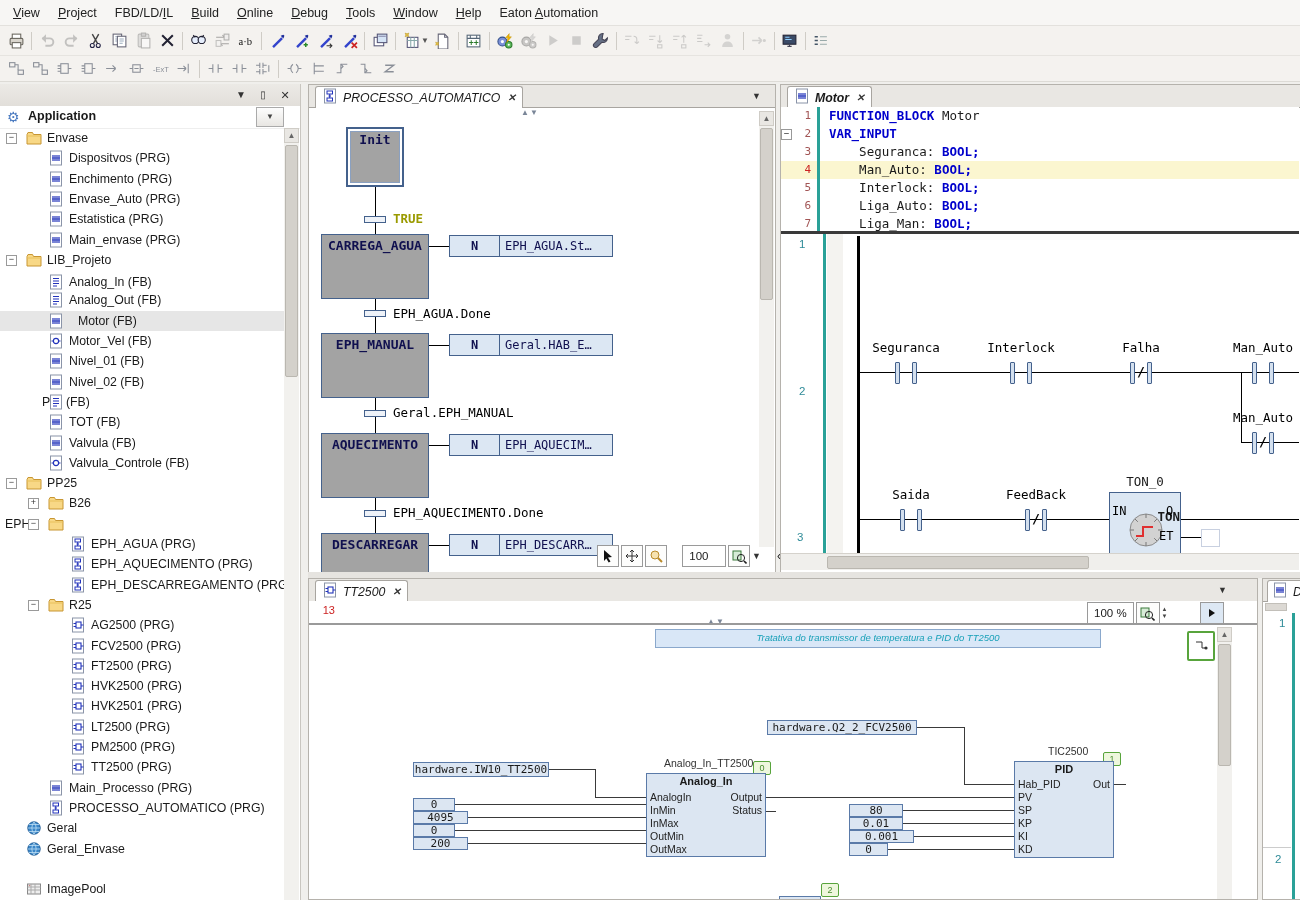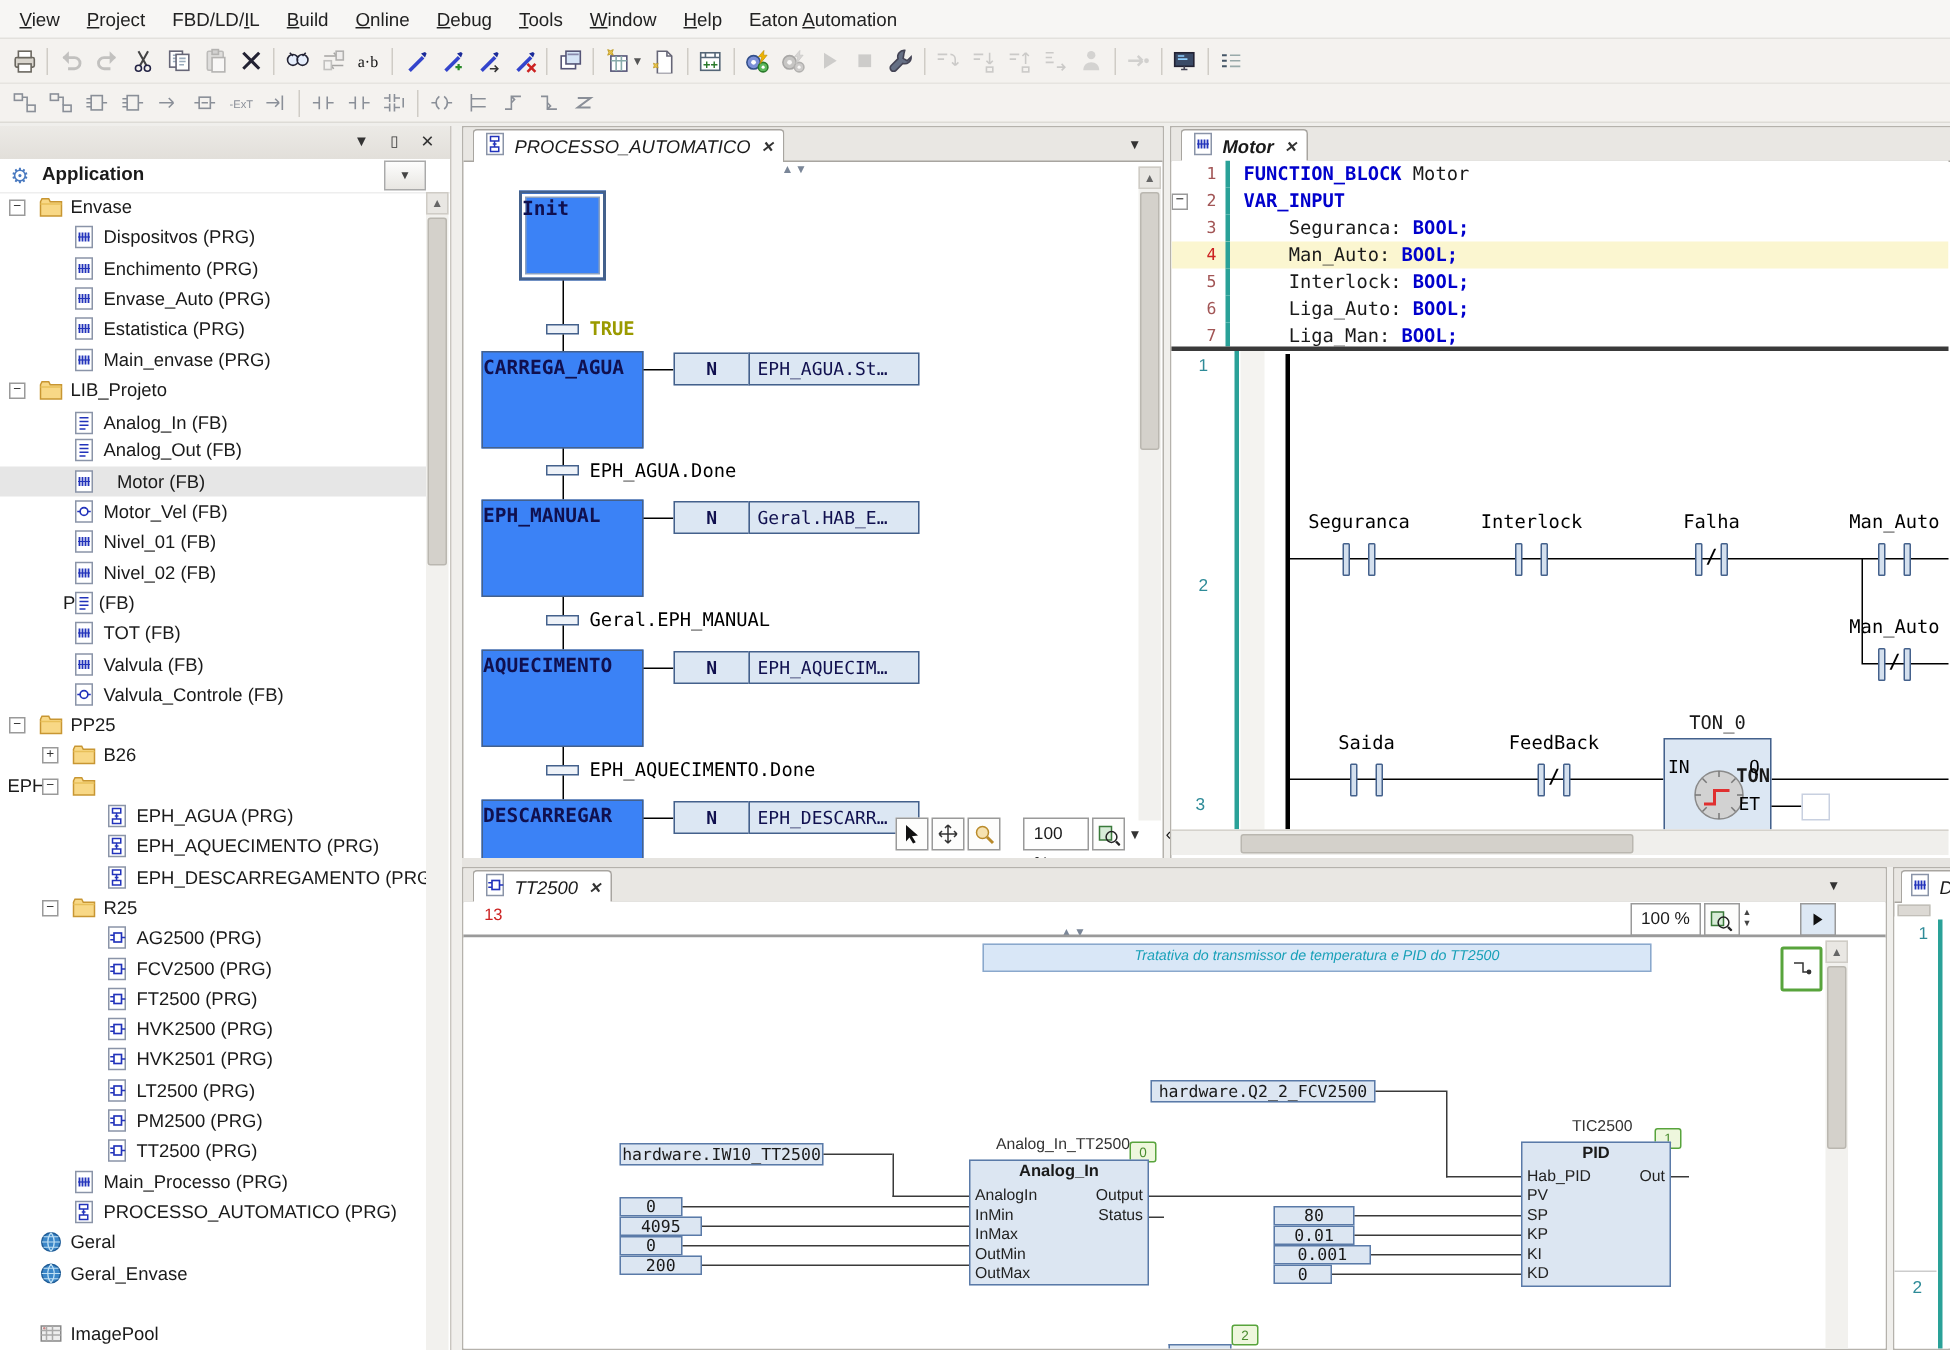--- a/index.html
+++ b/index.html
@@ -34,21 +34,21 @@
   .toggle{position:absolute;width:9px;height:9px;border:1px solid #9a9a9a;background:#fff;font-size:9px;line-height:7px;text-align:center;color:#333;}
   .ticon{position:absolute;width:16px;height:16px;}
   
   .pane{background:#fff;border:1px solid #b5b2ac;box-sizing:border-box;}
   .tabbar{position:absolute;left:0;top:0;right:0;height:22px;background:#e9e7e3;border-bottom:1px solid #a8a5a0;font-style:italic;}
   .tab{position:absolute;top:1px;height:21px;background:#fff;border:1px solid #a8a5a0;border-bottom:none;border-radius:3px 3px 0 0;display:flex;align-items:center;padding:0 6px;gap:5px;}
   .tab .tname{font-size:12.3px;}
   .tab .tclose{font-size:10px;font-weight:bold;color:#333;margin-left:2px;}
   .tabdrop{position:absolute;top:6px;font-size:9px;color:#333;}
   .splitarrows{position:absolute;font-size:8px;color:#7a8698;letter-spacing:1px;}
-  .sfc-step{position:absolute;background:#3b82f6;border:1px solid #44618c;box-sizing:border-box;}
+  .sfc-step{position:absolute;background:#a3a3a3;border:1px solid #44618c;box-sizing:border-box;text-align:center;}
   .sfc-step .sname{font-family:"DejaVu Sans Mono",monospace;font-weight:bold;font-size:13px;color:#10104f;margin-top:3px;display:block;}
   .sfc-init{border:2px solid #44618c;box-shadow:inset 0 0 0 2px #fff, inset 0 0 0 3px #8aa0c0;}
   .vline{position:absolute;width:1px;background:#000;}
   .hline{position:absolute;height:1px;background:#000;}
   .tick{position:absolute;width:22px;height:7px;background:#eef2f8;border:1px solid #44618c;box-sizing:border-box;}
   .tlabel2{position:absolute;font-family:"DejaVu Sans Mono",monospace;font-size:12.5px;color:#000;white-space:nowrap;}
   .tlabel2.true{color:#9a9a00;font-weight:bold;}
   .acell{position:absolute;background:#dce7f3;border:1px solid #44618c;box-sizing:border-box;font-family:"DejaVu Sans Mono",monospace;font-size:12px;color:#10104f;display:flex;align-items:center;overflow:hidden;}
   .acell.q{justify-content:center;font-weight:bold;}
   .acell.t{padding-left:5px;white-space:nowrap;}

